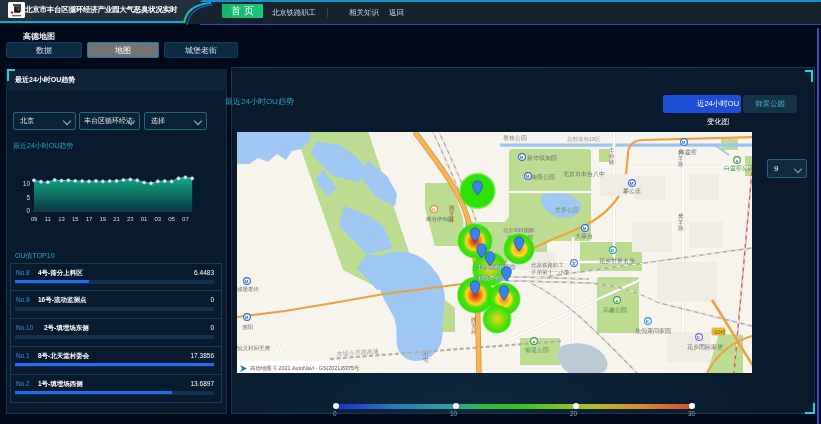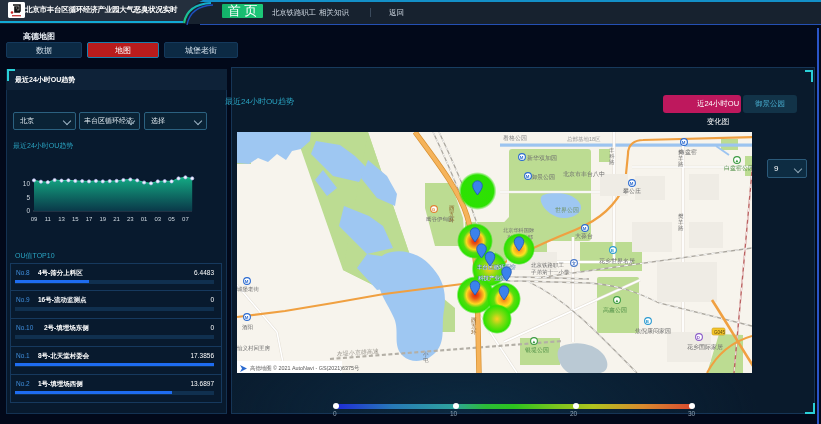--- a/index.html
+++ b/index.html
@@ -6,21 +6,21 @@
   body{width:821px;height:424px;overflow:hidden;position:relative;
        font-family:"Liberation Sans",sans-serif;}
   .abs{position:absolute;}
   
   #nav{left:0;top:0;width:821px;height:24px;background:#17222f;border-top:2px solid #1390c8;box-sizing:border-box;}
   #navline{left:0;top:24px;width:821px;height:1px;background:#2450b4;}
   #titlebar{left:0;top:0;width:183px;height:21px;background:#242f3d;border-bottom:2px solid #12aad6;}
   #logo{left:8px;top:2px;width:17px;height:16px;background:#fff;border-radius:2px;}
   #title{left:25px;top:5px;color:#fff;font-size:7.5px;font-weight:bold;letter-spacing:-0.25px;white-space:nowrap;}
   .navitem{top:8px;color:#cfd8e2;font-size:7.5px;}
-  #homebtn{left:222px;top:4px;width:41px;height:14px;background:linear-gradient(90deg,#13b26a,#1dc878);color:#fff;font-size:13px;text-align:center;line-height:14px;border-radius:1px;}
+  #homebtn{left:222px;top:4px;width:41px;height:14px;background:linear-gradient(90deg,#13b26a,#1dc878);color:#fff;font-size:10px;text-align:center;line-height:14px;border-radius:1px;}
   .navsep{top:8px;width:1px;height:9px;background:#3a4a5c;}
   
   #fbxt{left:23px;top:31px;color:#e8eef4;font-size:8px;font-weight:bold;}
   .tab{top:42px;height:16px;border-radius:2px;background:#0c2a44;border:1px solid #14395c;color:#d8e4ee;font-size:8px;text-align:center;line-height:15px;box-sizing:border-box;}
   
   #lpanel{left:6px;top:69px;width:221px;height:345px;background:#081a2e;border:1px solid rgba(42,96,150,0.35);box-sizing:border-box;}
   #lphead{left:6px;top:69px;width:221px;height:21px;background:#0e2238;color:#fff;font-size:7px;font-weight:bold;line-height:21px;padding-left:9px;box-sizing:border-box;}
   .dd{top:112px;height:18px;background:#0a2336;border:1px solid #2b6180;border-radius:2px;box-sizing:border-box;color:#e8f0f6;font-size:7px;line-height:16px;padding-left:6px;white-space:nowrap;overflow:hidden;}
   .chev{position:absolute;right:5px;top:5px;width:5px;height:5px;border-right:1px solid #9fb6c6;border-bottom:1px solid #9fb6c6;transform:rotate(45deg);}
   .tealtxt{color:#2aa4c2;font-size:7px;}
@@ -63,27 +63,27 @@
 <svg class="abs" style="left:8px;top:2px" width="17" height="16">
   <rect x="0" y="0" width="17" height="16" rx="2" fill="#fff"></rect>
   <path d="M5 3 L12 3 L12 9 L8 9 L8 7 L10 7 L10 5 L7 5 L7 10 L12 10" stroke="#111" stroke-width="1.6" fill="none"></path>
   <circle cx="4" cy="10.5" r="1.3" fill="#c82020"></circle>
   <rect x="4" y="13" width="9" height="1.4" fill="#c03030" opacity="0.9"></rect>
 </svg>
 <div class="abs" id="title">北京市丰台区循环经济产业园大气恶臭状况实时</div>
 <div class="abs" id="homebtn">首 页</div>
 <div class="abs navitem" style="left:272px;letter-spacing:-0.2px;">北京铁路职工</div>
 <div class="abs navsep" style="left:327px"></div>
-<div class="abs navitem" style="left:319px">相关知识</div>
+<div class="abs navitem" style="left:349px">相关知识</div>
 <div class="abs navsep" style="left:370px"></div>
 <div class="abs navitem" style="left:389px">返回</div>
 
 <div class="abs" id="fbxt">高德地图</div>
 <div class="abs tab" style="left:6px;width:76px;">数据</div>
-<div class="abs tab" style="left:87px;width:72px;background:#b91c1c;border-color:#1a7fae;color:#fff;">地图</div>
+<div class="abs tab" style="left:87px;width:72px;background:#737373;border-color:#1a7fae;color:#fff;">地图</div>
 <div class="abs tab" style="left:164px;width:74px;">城堡老街</div>
 
 <div class="abs" id="lpanel"></div>
 <div class="abs" id="lphead">最近24小时OU趋势</div>
 <svg class="abs" style="left:7px;top:69px" width="8" height="12">
     <path d="M8 1 L1 1 L1 12" stroke="#2ad0d8" stroke-width="2" fill="none"></path>
   </svg>
 <div class="abs dd" style="left:13px;width:63px;">北京<span class="chev"></span></div>
 <div class="abs dd" style="left:79px;width:61px;padding-left:4px;"><span style="display:inline-block;width:50px;overflow:hidden;vertical-align:top;">丰台区循环经济产</span><span class="chev"></span></div>
 <div class="abs dd" style="left:144px;width:63px;">选择<span class="chev"></span></div>
@@ -186,21 +186,21 @@
 
 <div class="abs" id="mpanel"></div>
 <svg class="abs" style="left:805px;top:70px" width="8" height="12">
     <path d="M0 1 L7 1 L7 12" stroke="#2ad0d8" stroke-width="2" fill="none"></path>
   </svg>
 <svg class="abs" style="left:805px;top:403px" width="10" height="12">
     <path d="M9 0 L9 10 L0 10" stroke="#2ad0d8" stroke-width="2" fill="none"></path>
   </svg>
 <div class="abs" style="left:817px;top:28px;width:2px;height:396px;background:#2a55c8;"></div>
 <div class="abs" id="mlabel" style="color:#2aa4c2;font-size:8px;">最近24小时OU趋势</div>
-<div class="abs mbtn" style="left:663px;width:78px;background:#be185d;color:#fff;padding-left:32px;">近24小时OU变化图</div>
+<div class="abs mbtn" style="left:663px;width:78px;background:#1d4ed8;color:#fff;padding-left:32px;">近24小时OU变化图</div>
 <div class="abs mbtn" style="left:743px;width:54px;background:#123348;color:#46aacb;">御景公园</div>
 <div class="abs" id="selbox">9<span class="chev" style="top:6px;border-color:#8fa6b6;"></span></div>
 <div id="mapbox" class="abs" style="left:237px;top:132px;">
 <svg width="515" height="241" style="display:block">
 <defs>
   <radialGradient id="hRed">
           <stop offset="0" stop-color="#dc2810"></stop>
           <stop offset="0.18" stop-color="#e85514"></stop>
           <stop offset="0.34" stop-color="#f39a1c"></stop>
           <stop offset="0.48" stop-color="#ffd820"></stop>

